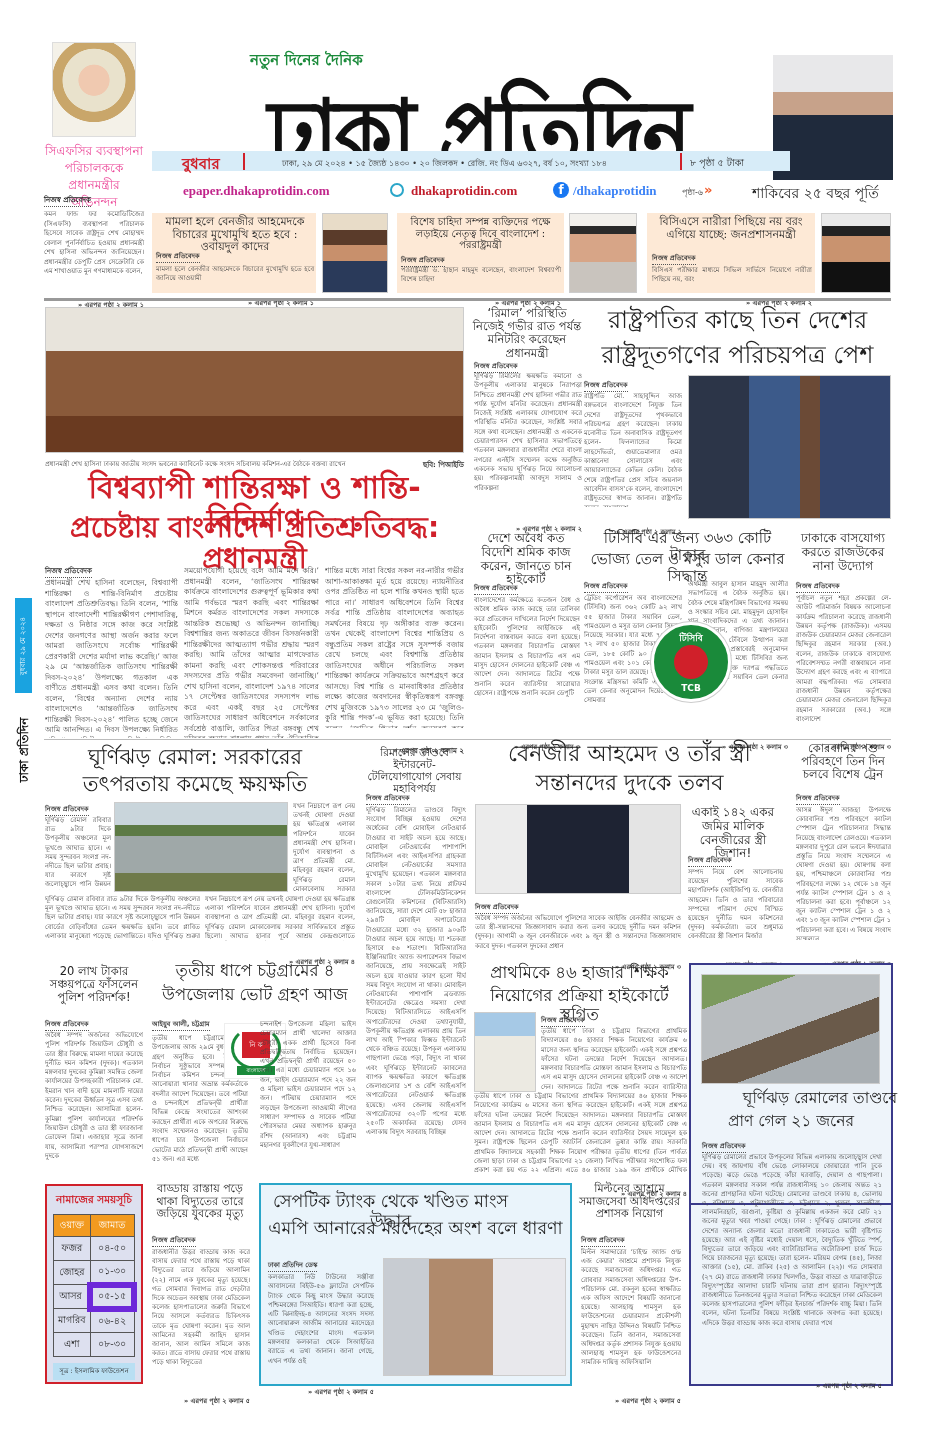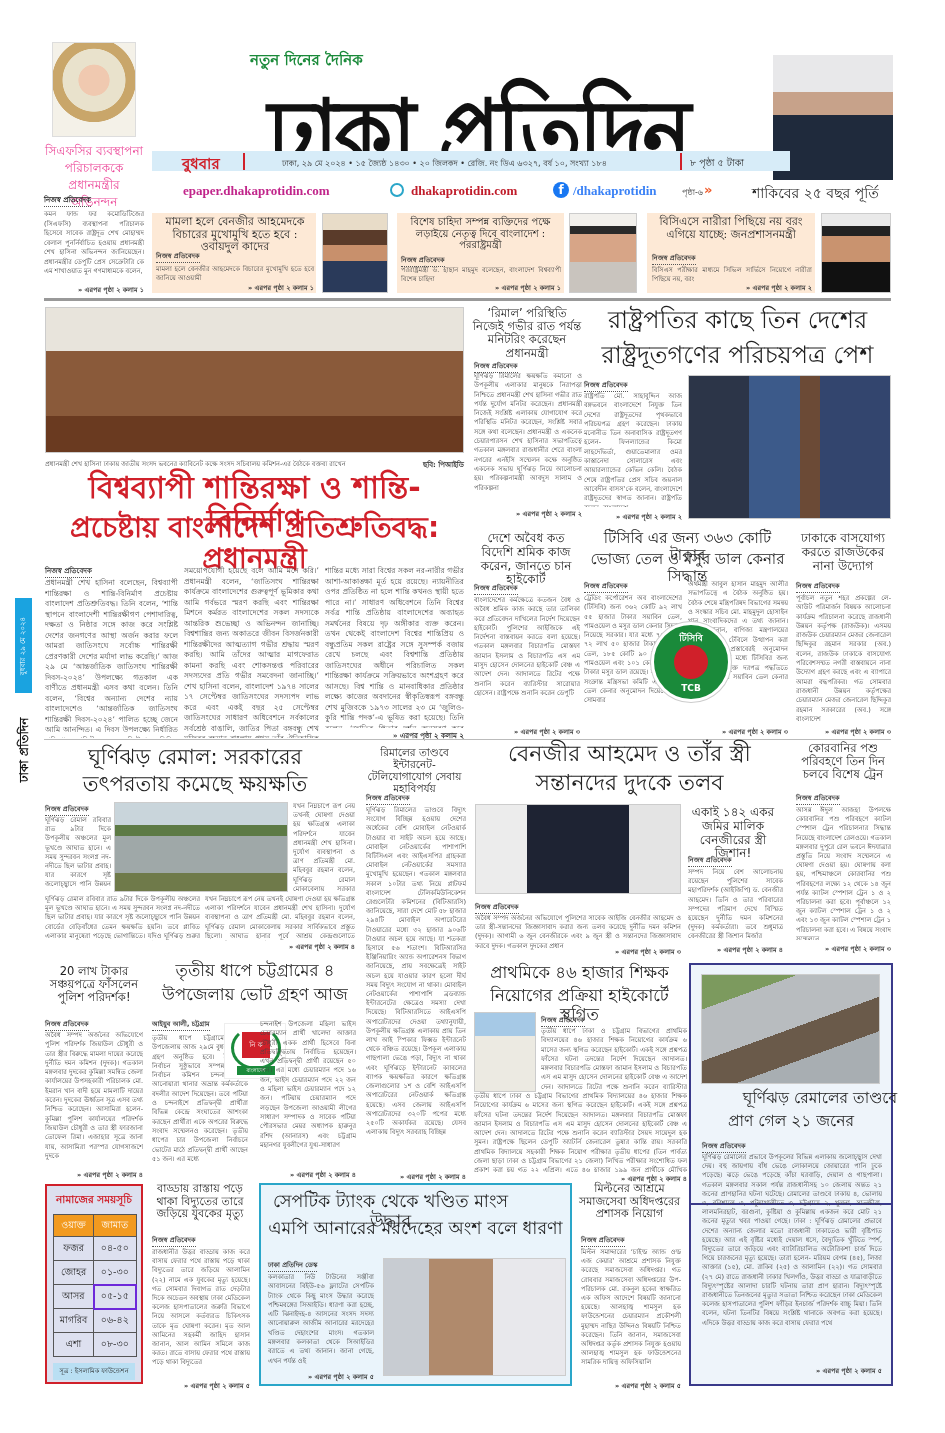--- a/index.html
+++ b/index.html
@@ -1,21 +1,21 @@
 <!DOCTYPE html>
 <html><head>
 <meta charset="utf-8">
 <style>
 *{box-sizing:border-box;margin:0;padding:0}
 body{width:945px;height:1433px;background:#fff;font-family:"DejaVu Sans",sans-serif;color:#222;position:relative;overflow:hidden}
 .abs{position:absolute}
 .photo{position:absolute;background:linear-gradient(135deg,#8a7a68,#4f5a66 60%,#a3a097);border:1px solid #ccc}
 .byline{font-size:8px;font-weight:bold;color:#333;border-bottom:1px dotted #555;display:inline-block;margin:3px 0 3px 0}
 .body{font-size:8px;line-height:11px;color:#444;text-align:justify}
-.cont{font-size:8px;font-weight:bold;color:#333;text-align:right;margin-top:2px}
+.cont{font-size:8px;font-weight:bold;color:#333;text-align:right;margin-top:17px}
 .hl{color:#222;text-align:center;line-height:1.15}
 .hl-red{color:#d0202a;text-align:center;font-weight:bold;line-height:1.1}
 .rule{position:absolute;height:2px;background:#888}
 .box-peach{position:absolute;background:#fde9d6}
 table{border-collapse:collapse}
 </style>
 </head>
 <body>
 
 <div class="photo" style="left:52px;top:42px;width:84px;height:95px;background:radial-gradient(circle at 50% 40%,#f0c9b0 0 22%,#e9e2cc 23% 45%,#c9a66a 46% 60%,#f4f1e8 61%);border:1px solid #ddd"></div>
@@ -197,21 +197,21 @@
     <tr>
           <td style="border:1px solid #555;padding:4px 0">ফজর</td>
           <td style="border:1px solid #555">০৪-৫০</td>
         </tr>
     <tr>
           <td style="border:1px solid #555;padding:4px 0">জোহর</td>
           <td style="border:1px solid #555">০১-৩০</td>
         </tr>
     <tr>
           <td style="border:1px solid #555;padding:4px 0">আসর</td>
-          <td style="border:2px solid #6d28d9">০৫-১৫</td>
+          <td style="border:6px solid #6d28d9">০৫-১৫</td>
         </tr>
     <tr>
           <td style="border:1px solid #555;padding:4px 0">মাগরিব</td>
           <td style="border:1px solid #555">০৬-৪২</td>
         </tr>
     <tr>
           <td style="border:1px solid #555;padding:4px 0">এশা</td>
           <td style="border:1px solid #555">০৮-৩০</td>
         </tr>
   </tbody>

